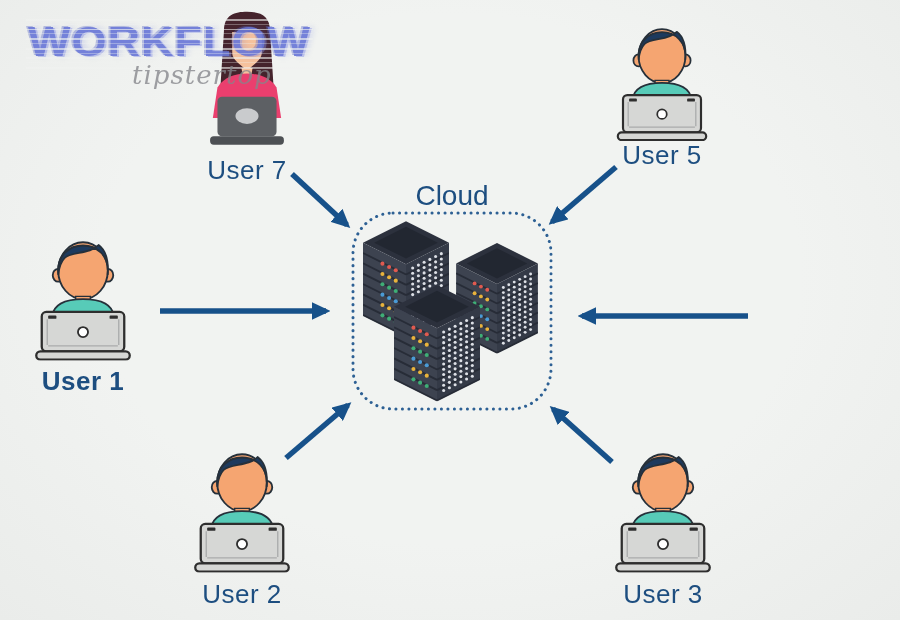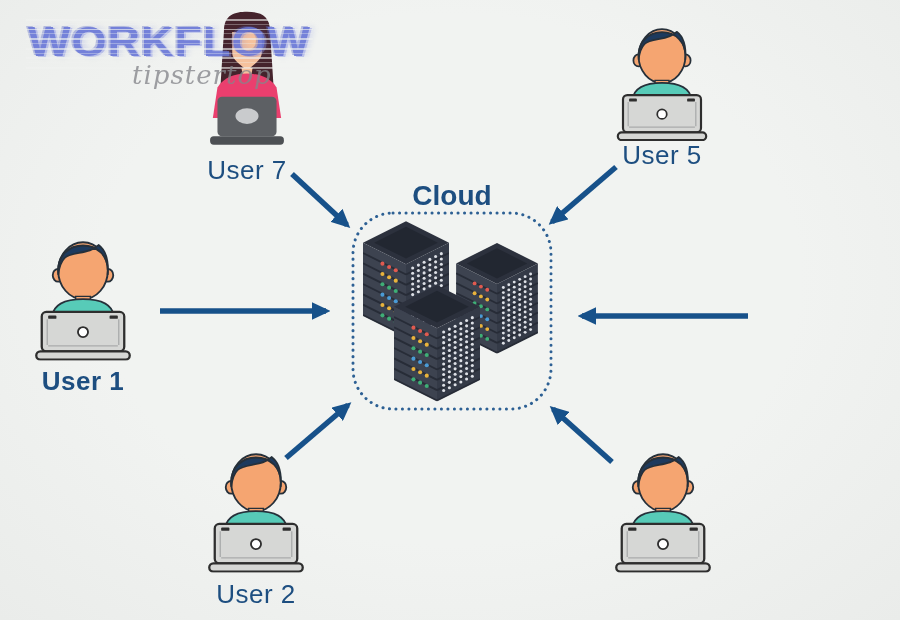--- a/index.html
+++ b/index.html
@@ -25,37 +25,37 @@
     font-size:26px; color:var(--brand-subtitle,#85868b); opacity:.78; letter-spacing:1px;
   }
   
   .arrows{position:absolute; inset:0; z-index:1; pointer-events:none;}
   .arrow-line{stroke:var(--arrow,#17518a); stroke-width:5.5; fill:none;}
   .arrow-head{fill:var(--arrow,#17518a);}
   
   .cloud{position:absolute; left:350px; top:210px; width:204px; height:202px; z-index:2;}
   .cloud-label{
     position:absolute; left:0; top:-30px; width:204px; text-align:center;
-    font-size:28px; color:var(--label-text,#1d4e80); font-weight:700;
+    font-size:28px; color:var(--label-text,#1d4e80); font-weight:400;
   }
   .cloud-border{position:absolute; inset:0;}
   .cloud-border rect{fill:none; stroke:var(--dotted-border,#2d6094); stroke-width:3; stroke-linecap:round; stroke-dasharray:0.1 6.4;}
   .servers{position:absolute; left:2px; top:3px; width:200px; height:196px;}
   
   .user-node{position:absolute; z-index:3;}
   .user-node svg{display:block; width:100%;}
   .user-label{
     position:absolute; left:50%; transform:translateX(-50%); white-space:nowrap;
     font-size:26px; color:var(--label-text,#1d4e80); font-weight:500; letter-spacing:.5px;
   }
   .pos-u7{left:187px; top:9px;   width:120px;} .pos-u7 .user-label{top:146px;}
   .pos-u5{left:610px; top:11px;  width:104px;} .pos-u5 .user-label{top:129px;}
   .pos-u1{left:28px;  top:223px; width:110px;} .pos-u1 .user-label{top:143px;font-weight:bold;}
   .pos-u4{left:766px; top:230px; width:113px;} .pos-u4 .user-label{top:136px;}
-  .pos-u2{left:201px; top:435px; width:110px;} .pos-u2 .user-label{top:144px;}
+  .pos-u2{left:187px; top:435px; width:110px;} .pos-u2 .user-label{top:144px;}
   .pos-u3{left:608px; top:435px; width:110px;} .pos-u3 .user-label{top:144px;}
 </style>
 </head>
 <body>
 
 <div class="canvas">
 
   <svg width="0" height="0" style="position:absolute" aria-hidden="true">
     <defs>
       <symbol id="avatar-male" viewBox="0 0 120 150">
@@ -252,15 +252,16 @@
   <div class="user-node pos-u2">
     <svg viewBox="0 0 120 150">
         <use href="#avatar-male"></use>
       </svg>
     <div class="user-label">User 2</div>
   </div>
   <div class="user-node pos-u3">
     <svg viewBox="0 0 120 150">
         <use href="#avatar-male"></use>
       </svg>
+    <div class="user-label">User 3</div>
   </div>
 
 </div>
 
 </body></html>

